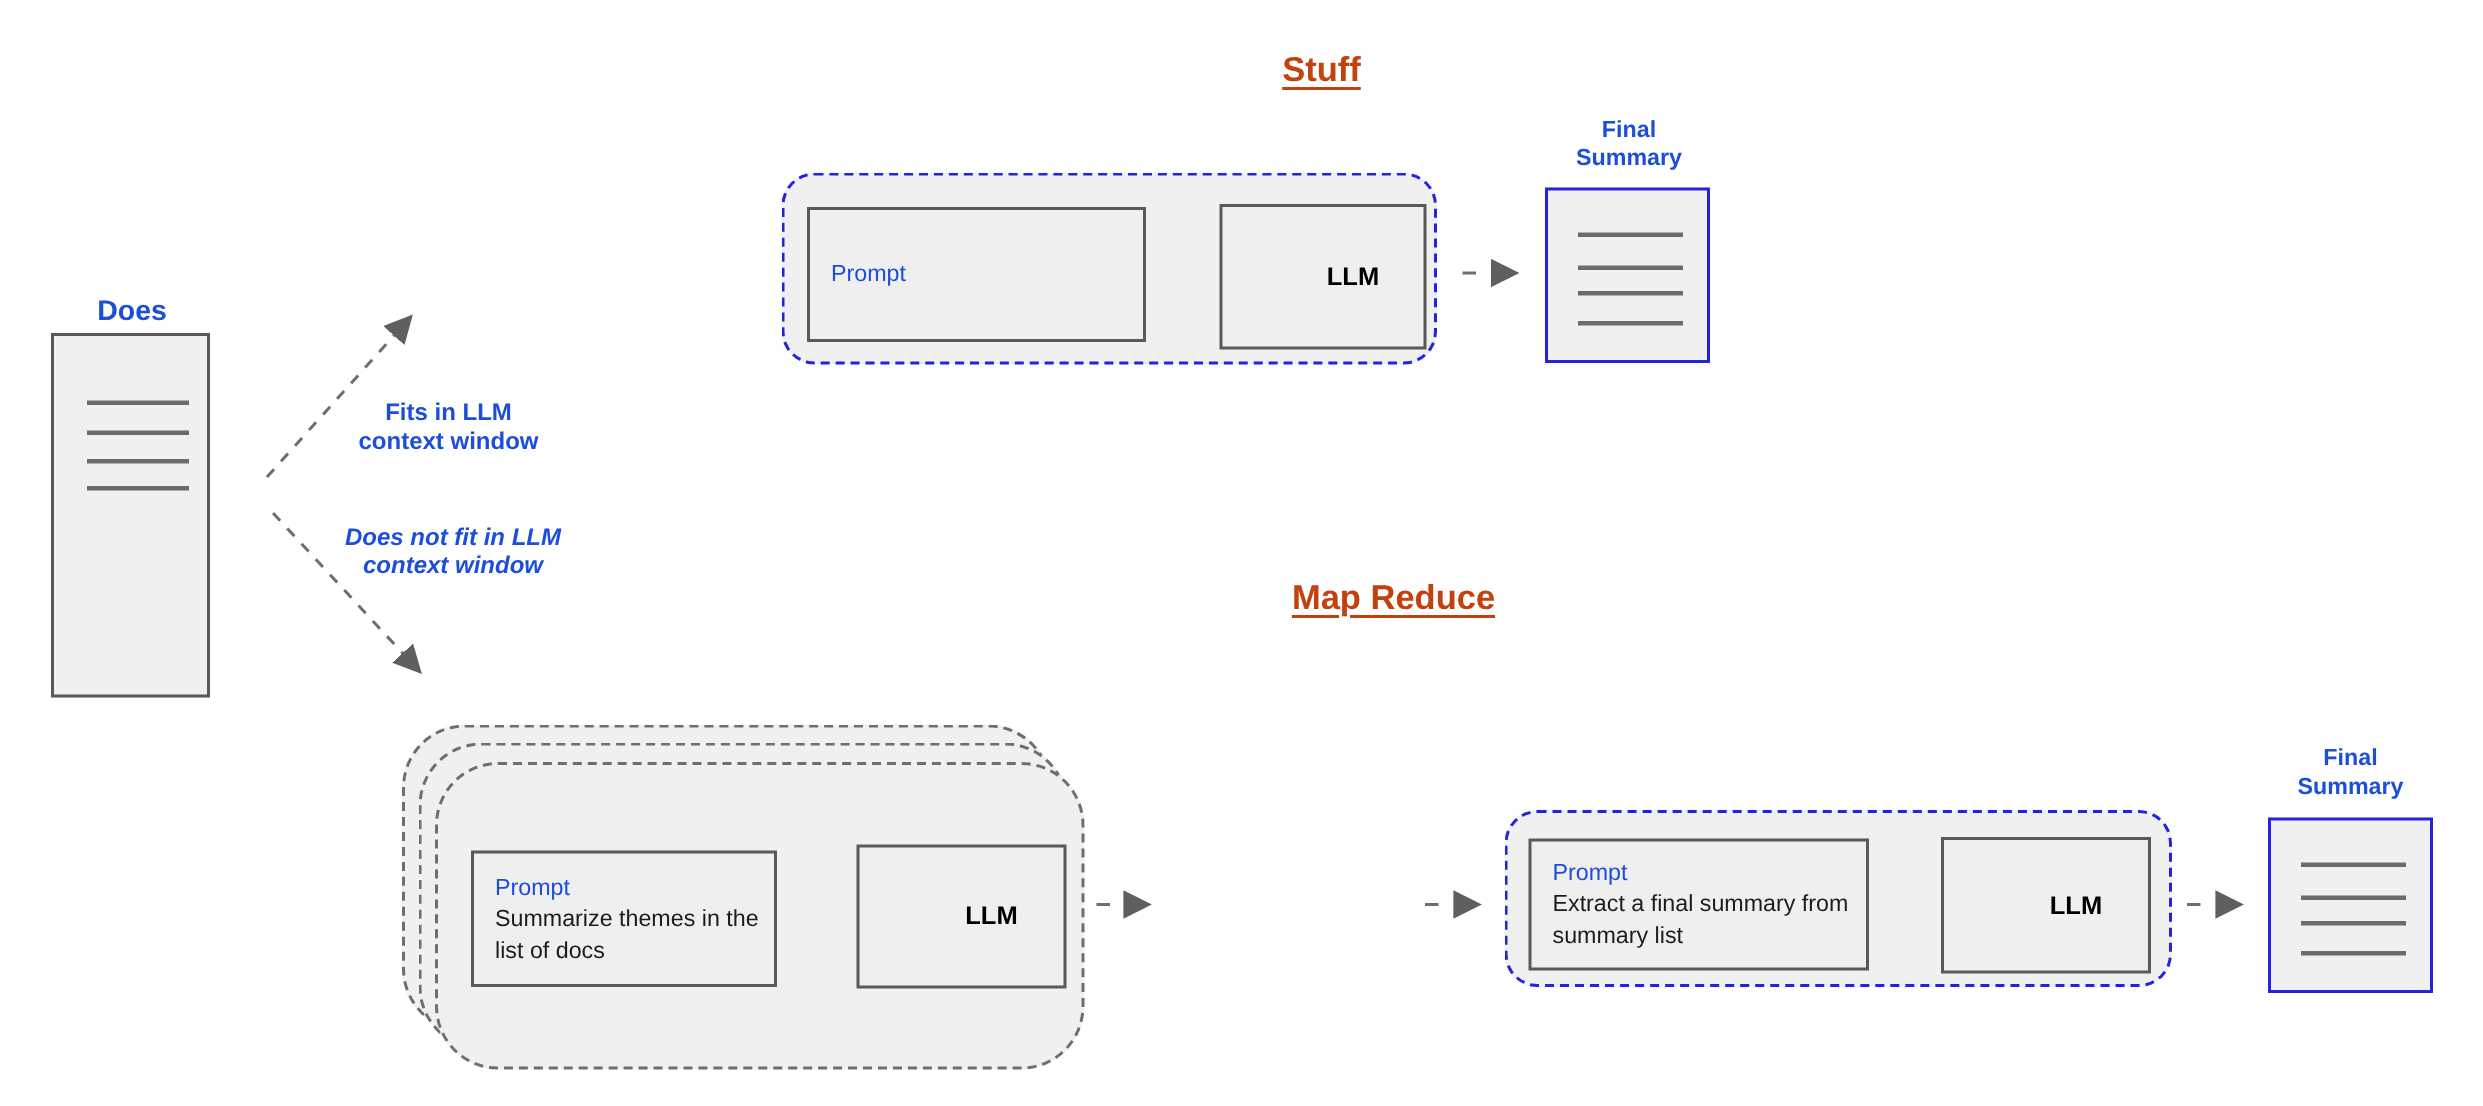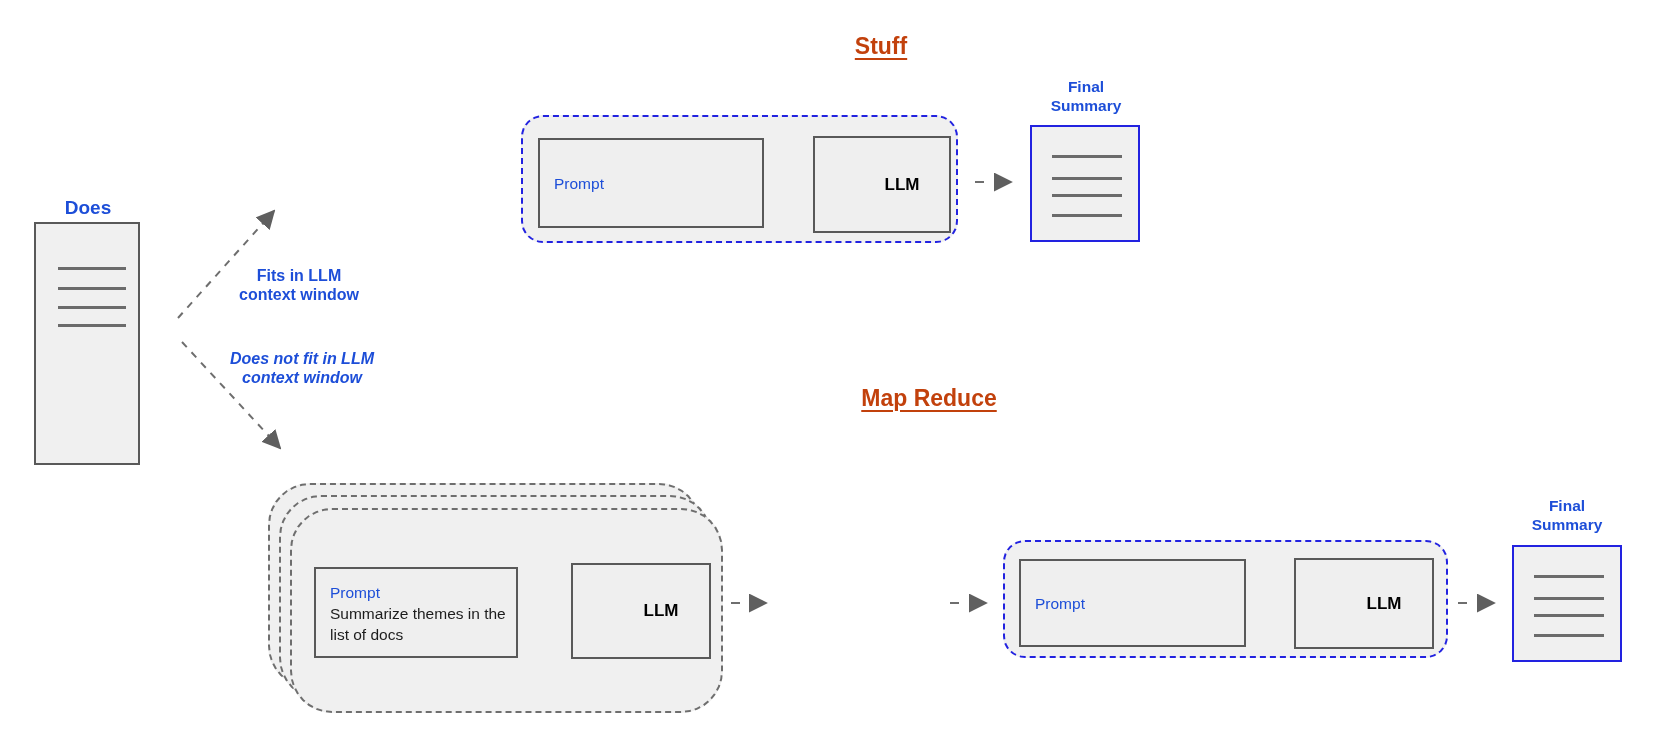--- a/index.html
+++ b/index.html
@@ -161,20 +161,21 @@
     <div class="node-box llm-box" style="left:279px;top:53px;width:140px;height:96px;">
       <span>LLM</span>
     </div>
   </div>
 
 
   <div class="group-blue" style="left:1003px;top:540px;width:445px;height:118px;">
     <div class="node-box" style="left:14px;top:17px;width:227px;height:88px;">
       <div class="prompt-text">
         <span class="head">Prompt</span><br>
+        <span>Extract a final summary from summary list</span>
       </div>
     </div>
     <div class="node-box llm-box" style="left:289px;top:16px;width:140px;height:91px;">
       <span>LLM</span>
     </div>
   </div>
 
   <div class="bold-label" style="left:1567px;top:496px;font-size:15.5px;">
     <div>Final</div>
     <div>Summary</div>

